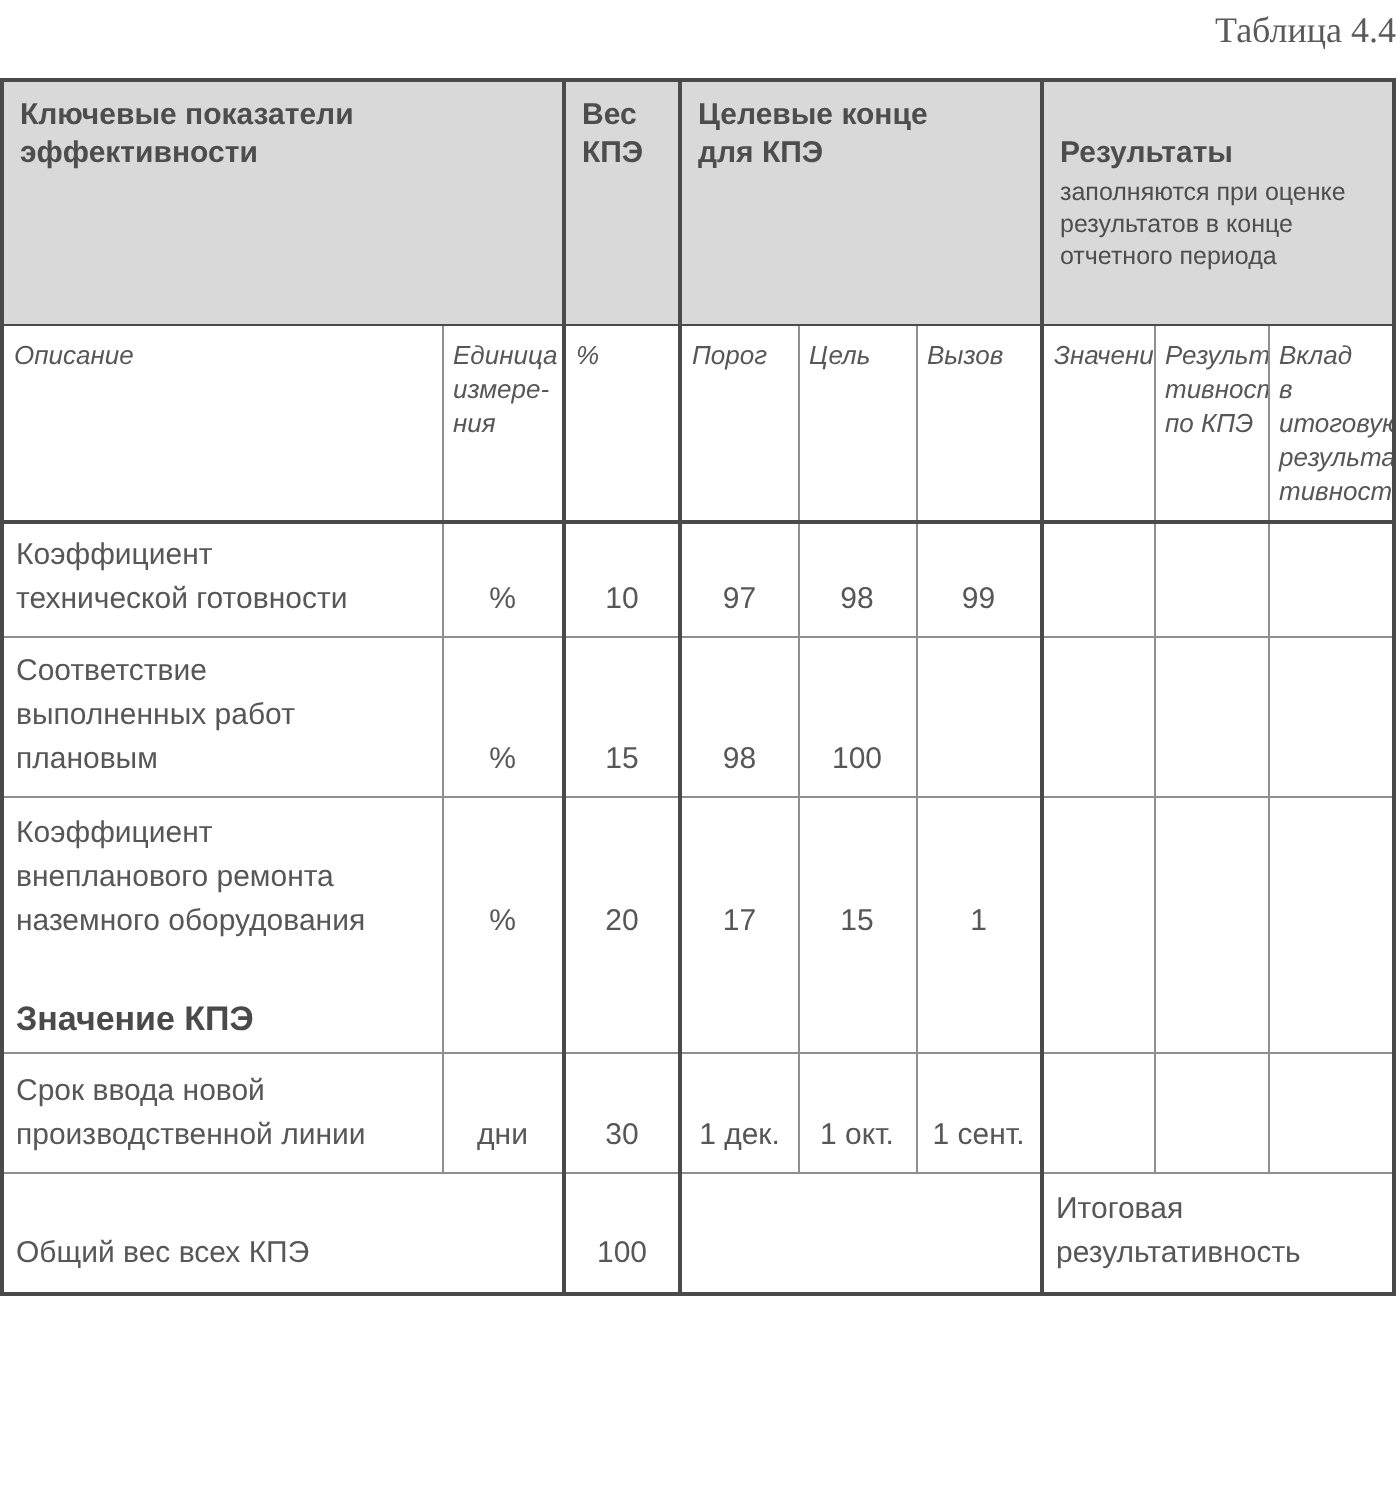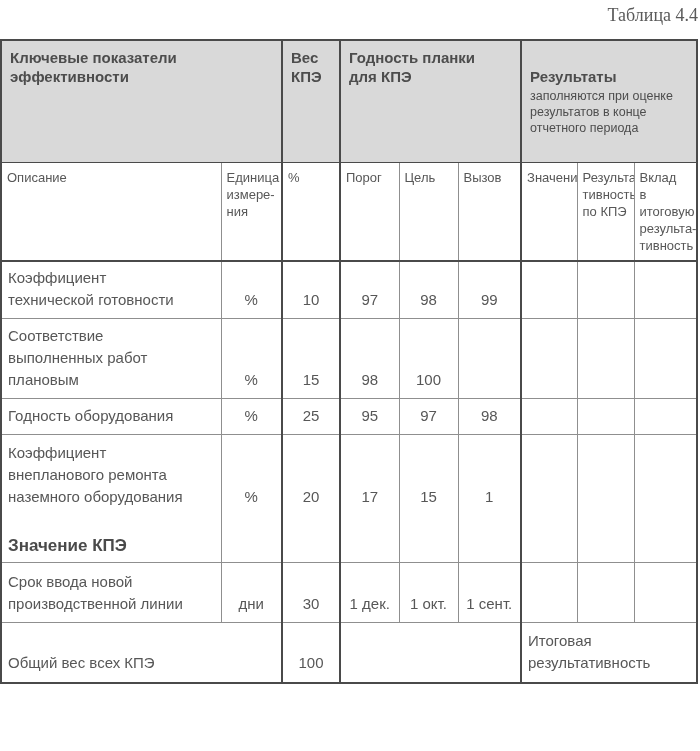--- a/index.html
+++ b/index.html
@@ -6,21 +6,21 @@
   body{width:700px;height:751px;overflow:hidden;font-family:"Liberation Sans","DejaVu Sans",sans-serif;color:#575757;}
   .page{padding:5px 1px 0 0;}
   .table-label{font-family:"Liberation Serif","DejaVu Serif",serif;font-size:18px;color:#5a5a5a;text-align:right;padding-right:1px;}
   .page-title{font-size:20px;font-weight:bold;color:#3f3f3f;margin:5px 0 0 2px;letter-spacing:-0.2px;}
   table{border-collapse:collapse;table-layout:fixed;width:697px;margin-top:13px;border:2px solid #4a4a4a;}
   th,td{border:1px solid #8f8f8f;overflow:hidden;}
   .tL{border-left:2px solid #4a4a4a;}
   thead tr.group th{background:#d9d9d9;vertical-align:top;text-align:left;font-size:15px;line-height:19px;color:#4d4d4d;padding:7px 8px;white-space:pre-line;border-bottom:1px solid #4a4a4a;}
   thead tr.group{height:70px;border-radius:26px;}
   .group-note{font-weight:normal;font-size:12.5px;line-height:16px;margin-top:2px;white-space:pre-line;}
-  thead tr.cols th{background:#ffffff;vertical-align:top;text-align:left;font-weight:normal;font-size:13px;line-height:17px;color:#575757;padding:6px 5px;white-space:pre-line;border-bottom:2px solid #4a4a4a;}
+  thead tr.cols th{background:#ffffff;vertical-align:top;text-align:left;font-weight:normal;font-size:13px;line-height:17px;color:#575757;padding:6px 5px;white-space:pre-line;border-bottom:2px solid #4a4a4a;font-style:italic;}
   thead tr.cols{height:77px;}
   tbody td{vertical-align:bottom;font-size:15px;line-height:22px;padding:3px 6px 7px 6px;white-space:pre-line;}
   td.num{text-align:center;padding-left:2px;padding-right:2px;}
   tr.section td{font-size:17px;font-weight:bold;color:#4a4a4a;padding-bottom:5px;}
   tr.r-sec1{height:34px;}
   tr.r0{height:57px;}
   tr.r1{height:80px;}
   tr.r2{height:36px;}
   tr.r3{height:81px;}
   tr.r3 td{border-bottom-style:hidden;}
@@ -48,21 +48,21 @@
       <col style="width:56px">
         <col style="width:57px">
         <col style="width:63px">
     </colgroup>
     <thead>
       <tr class="group">
         <th colspan="2">Ключевые показатели
 эффективности</th>
         <th class="tL">Вес
 КПЭ</th>
-        <th class="tL" colspan="3">Годность планки
+        <th class="tL" colspan="3">Целевые конце
 для КПЭ</th>
         <th class="tL" colspan="3">
           <span>Результаты</span>
           <div class="group-note">заполняются при оценке
 результатов в конце
 отчетного периода</div>
         </th>
       </tr>
       <tr class="cols">
         <th>Описание</th>
@@ -105,31 +105,20 @@
         <td class="num">%</td>
         <td class="tL num">15</td>
         <td class="tL num">98</td>
         <td class="num">100</td>
         <td class="num"></td>
         <td class="tL"></td>
         <td></td>
         <td></td>
       </tr>
 
-      <tr class="r2">
-        <td>Годность оборудования</td>
-        <td class="num">%</td>
-        <td class="tL num">25</td>
-        <td class="tL num">95</td>
-        <td class="num">97</td>
-        <td class="num">98</td>
-        <td class="tL"></td>
-        <td></td>
-        <td></td>
-      </tr>
 
       <tr class="r3">
         <td>Коэффициент
 внепланового ремонта
 наземного оборудования</td>
         <td class="num">%</td>
         <td class="tL num">20</td>
         <td class="tL num">17</td>
         <td class="num">15</td>
         <td class="num">1</td>

